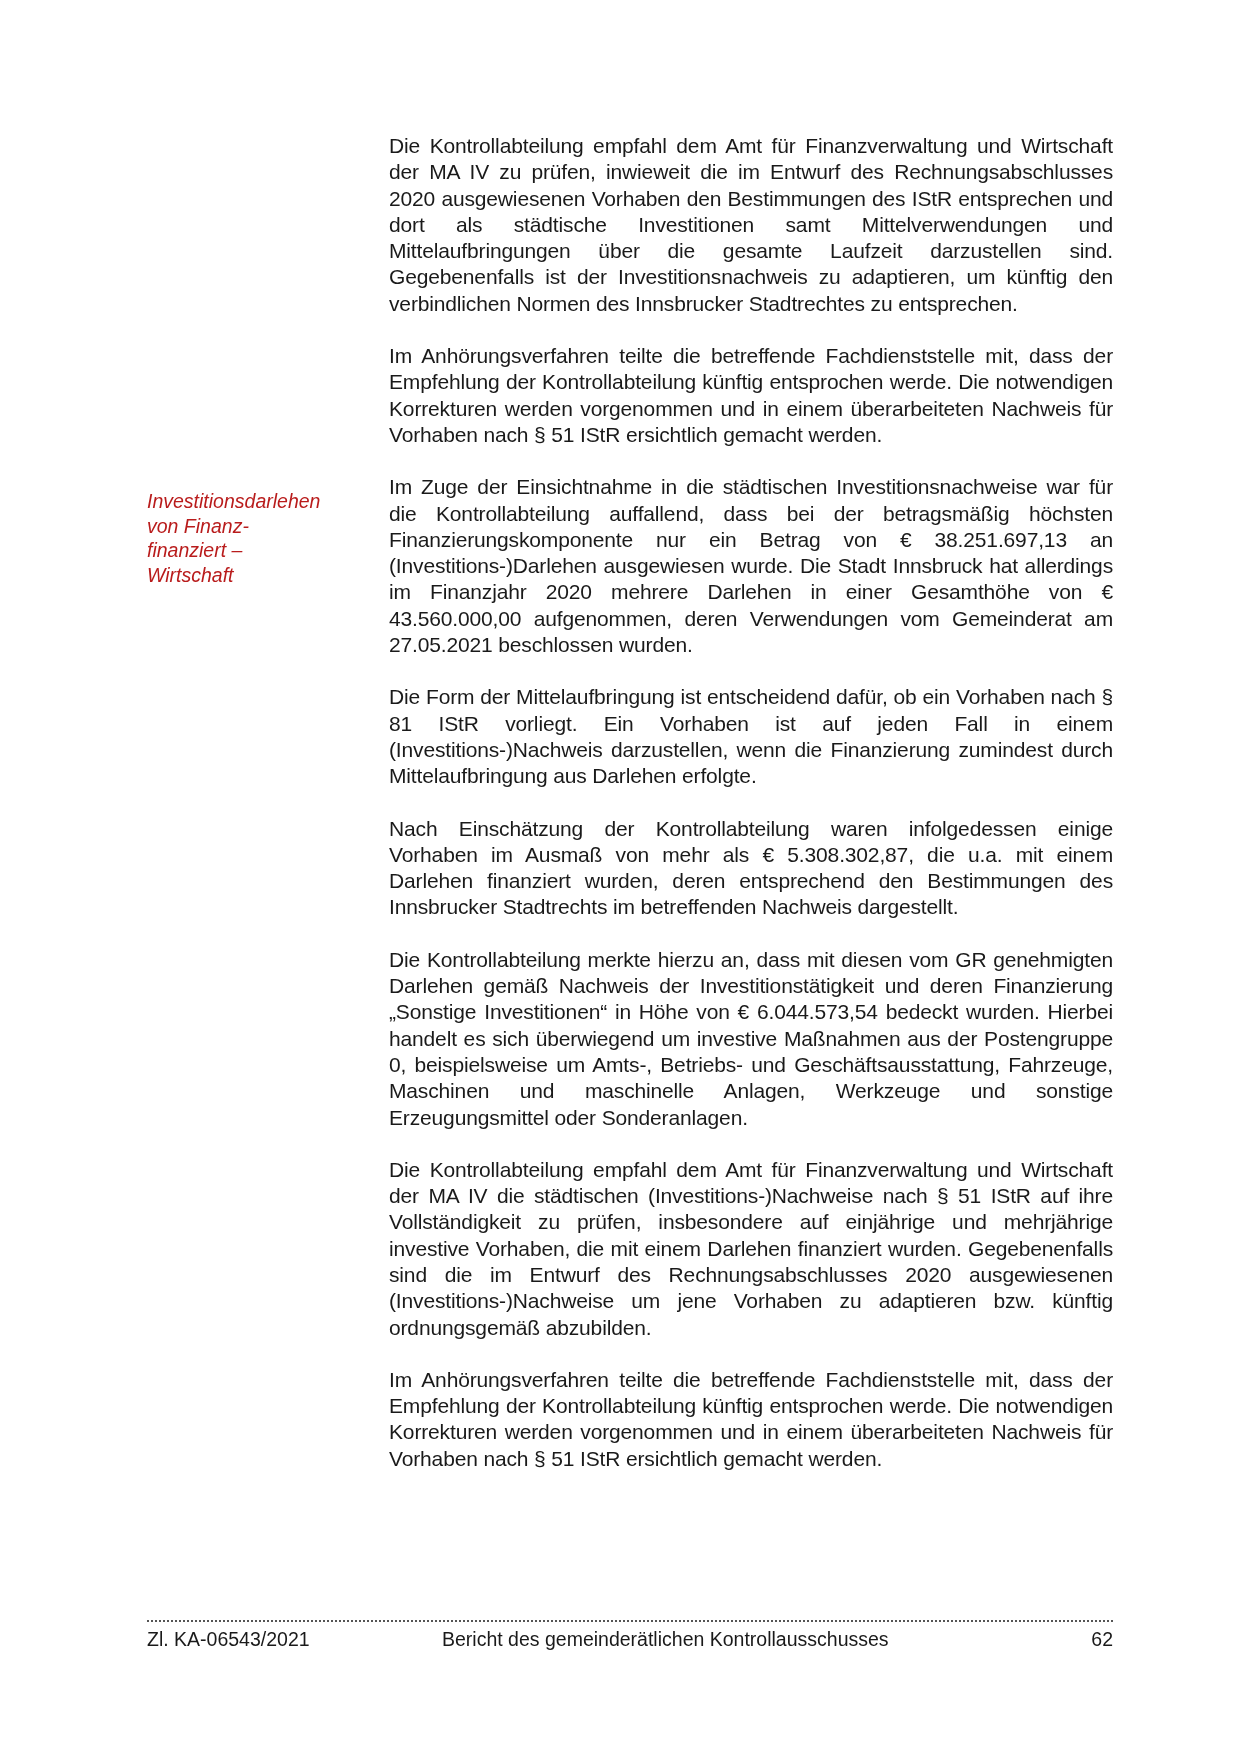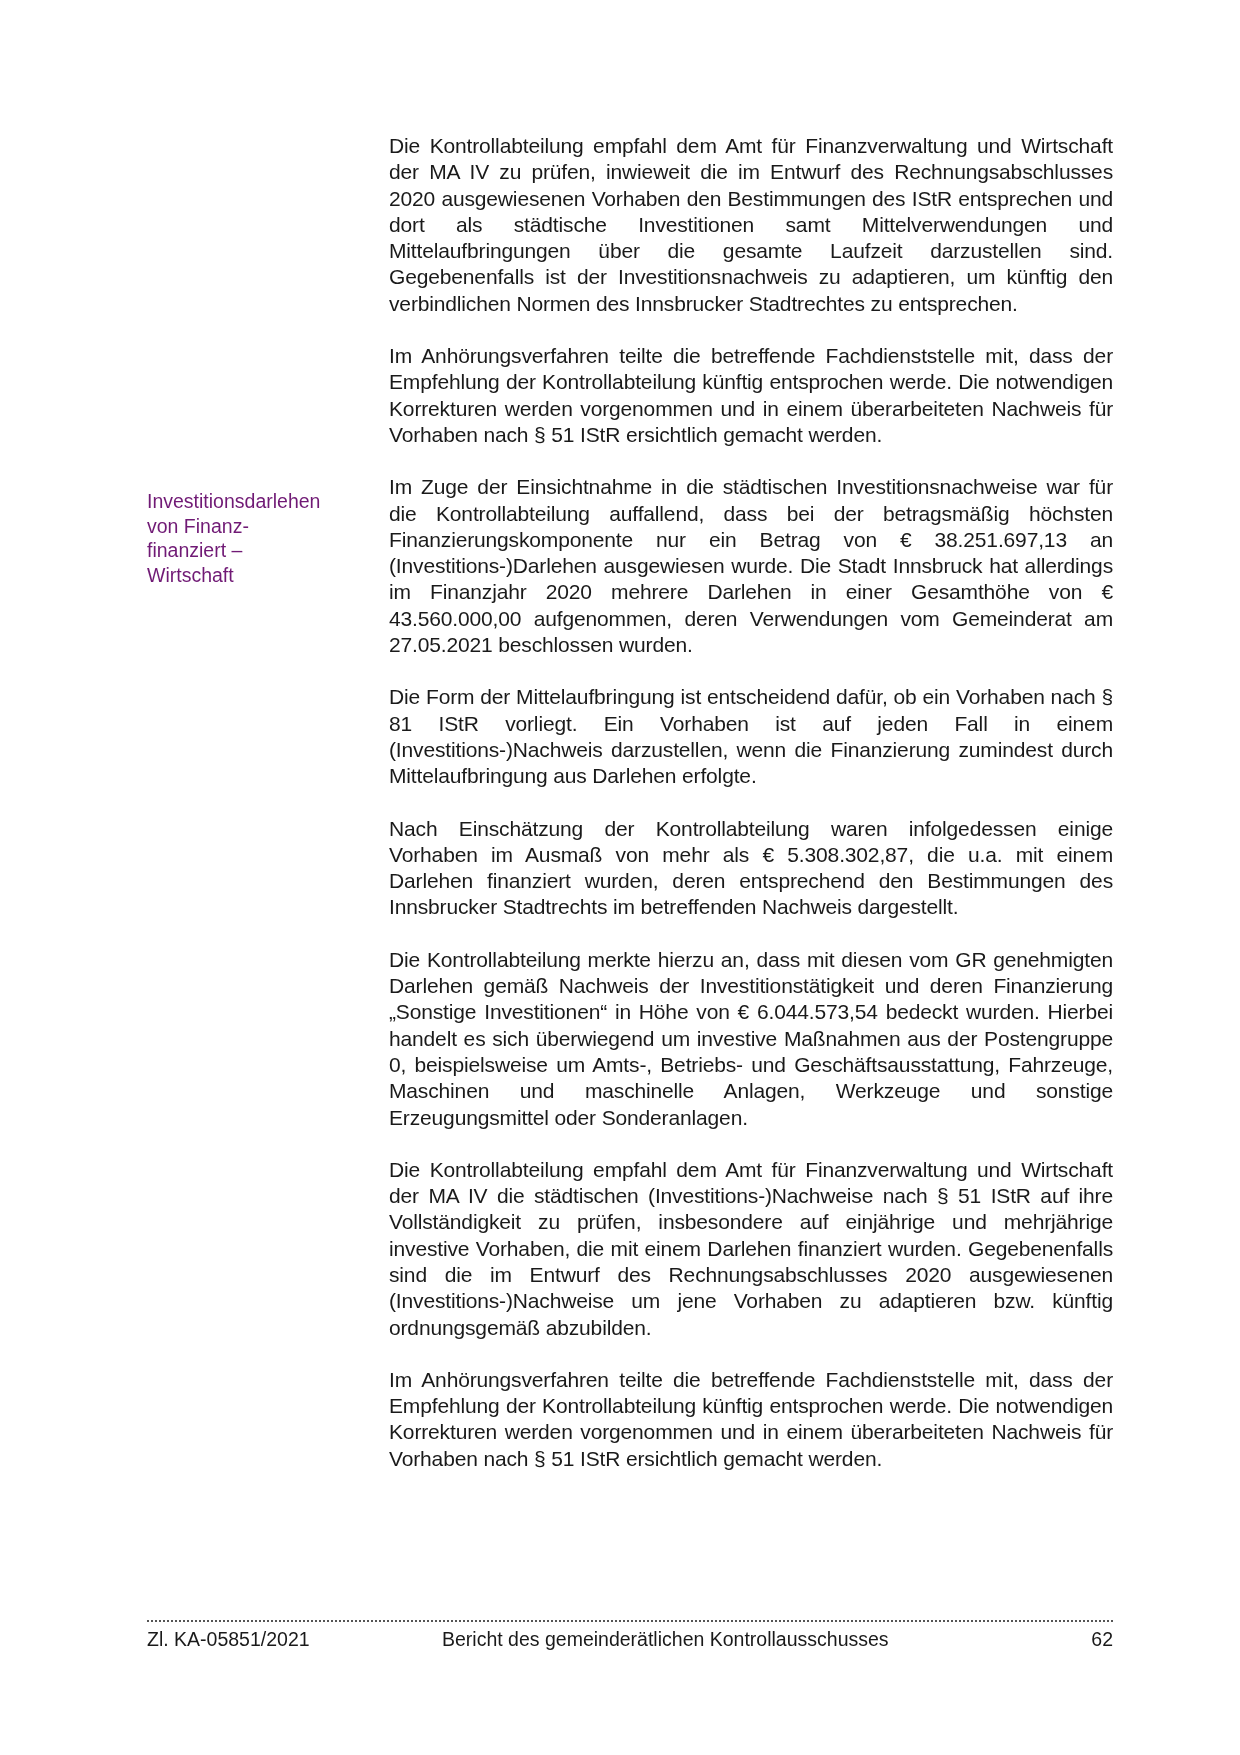--- a/index.html
+++ b/index.html
@@ -28,26 +28,26 @@
     <p class="para">Die Kontrollabteilung empfahl dem Amt für Finanzverwaltung und Wirtschaft der MA IV zu prüfen, inwieweit die im Entwurf des Rechnungsabschlusses 2020 ausgewiesenen Vorhaben den Bestimmungen des IStR entsprechen und dort als städtische Investitionen samt Mittelverwendungen und Mittelaufbringungen über die gesamte Laufzeit darzustellen sind. Gegebenenfalls ist der Investitionsnachweis zu adaptieren, um künftig den verbindlichen Normen des Innsbrucker Stadtrechtes zu entsprechen.</p>
     <p class="para">Im Anhörungsverfahren teilte die betreffende Fachdienststelle mit, dass der Empfehlung der Kontrollabteilung künftig entsprochen werde. Die notwendigen Korrekturen werden vorgenommen und in einem überarbeiteten Nachweis für Vorhaben nach § 51 IStR ersichtlich gemacht werden.</p>
     <p class="para" id="p-loans">Im Zuge der Einsichtnahme in die städtischen Investitionsnachweise war für die Kontrollabteilung auffallend, dass bei der betragsmäßig höchsten Finanzierungskomponente nur ein Betrag von € 38.251.697,13 an (Investitions-)Darlehen ausgewiesen wurde. Die Stadt Innsbruck hat allerdings im Finanzjahr 2020 mehrere Darlehen in einer Gesamthöhe von € 43.560.000,00 aufgenommen, deren Verwendungen vom Gemeinderat am 27.05.2021 beschlossen wurden.</p>
     <p class="para">Die Form der Mittelaufbringung ist entscheidend dafür, ob ein Vorhaben nach § 81 IStR vorliegt. Ein Vorhaben ist auf jeden Fall in einem (Investitions-)Nachweis darzustellen, wenn die Finanzierung zumindest durch Mittelaufbringung aus Darlehen erfolgte.</p>
     <p class="para">Nach Einschätzung der Kontrollabteilung waren infolgedessen einige Vorhaben im Ausmaß von mehr als € 5.308.302,87, die u.a. mit einem Darlehen finanziert wurden, deren entsprechend den Bestimmungen des Innsbrucker Stadtrechts im betreffenden Nachweis dargestellt.</p>
     <p class="para">Die Kontrollabteilung merkte hierzu an, dass mit diesen vom GR genehmigten Darlehen gemäß Nachweis der Investitionstätigkeit und deren Finanzierung „Sonstige Investitionen“ in Höhe von € 6.044.573,54 bedeckt wurden. Hierbei handelt es sich überwiegend um investive Maßnahmen aus der Postengruppe 0, beispielsweise um Amts-, Betriebs- und Geschäftsausstattung, Fahrzeuge, Maschinen und maschinelle Anlagen, Werkzeuge und sonstige Erzeugungsmittel oder Sonderanlagen.</p>
     <p class="para">Die Kontrollabteilung empfahl dem Amt für Finanzverwaltung und Wirtschaft der MA IV die städtischen (Investitions-)Nachweise nach § 51 IStR auf ihre Vollständigkeit zu prüfen, insbesondere auf einjährige und mehrjährige investive Vorhaben, die mit einem Darlehen finanziert wurden. Gegebenenfalls sind die im Entwurf des Rechnungsabschlusses 2020 ausgewiesenen (Investitions-)Nachweise um jene Vorhaben zu adaptieren bzw. künftig ordnungsgemäß abzubilden.</p>
     <p class="para">Im Anhörungsverfahren teilte die betreffende Fachdienststelle mit, dass der Empfehlung der Kontrollabteilung künftig entsprochen werde. Die notwendigen Korrekturen werden vorgenommen und in einem überarbeiteten Nachweis für Vorhaben nach § 51 IStR ersichtlich gemacht werden.</p>
   </div>
 
-  <p class="margin-note" id="margin-note" style="top: 489.266px; color: #701a75;">
+  <p class="margin-note" id="margin-note" style="top: 489.266px; color: #b91c1c; font-style: italic;">
     <span>Investitionsdarlehen</span><br>
     <span>von Finanz-</span><br>
     <span>finanziert –</span><br>
     <span>Wirtschaft</span>
   </p>
 
   <div class="footer-rule"></div>
   <div class="footer">
-    <span class="left">Zl. KA-05851/2021</span>
+    <span class="left">Zl. KA-06543/2021</span>
     <span class="center">Bericht des gemeinderätlichen Kontrollausschusses</span>
     <span class="right">62</span>
   </div>
 </div>
 
 </body></html>

